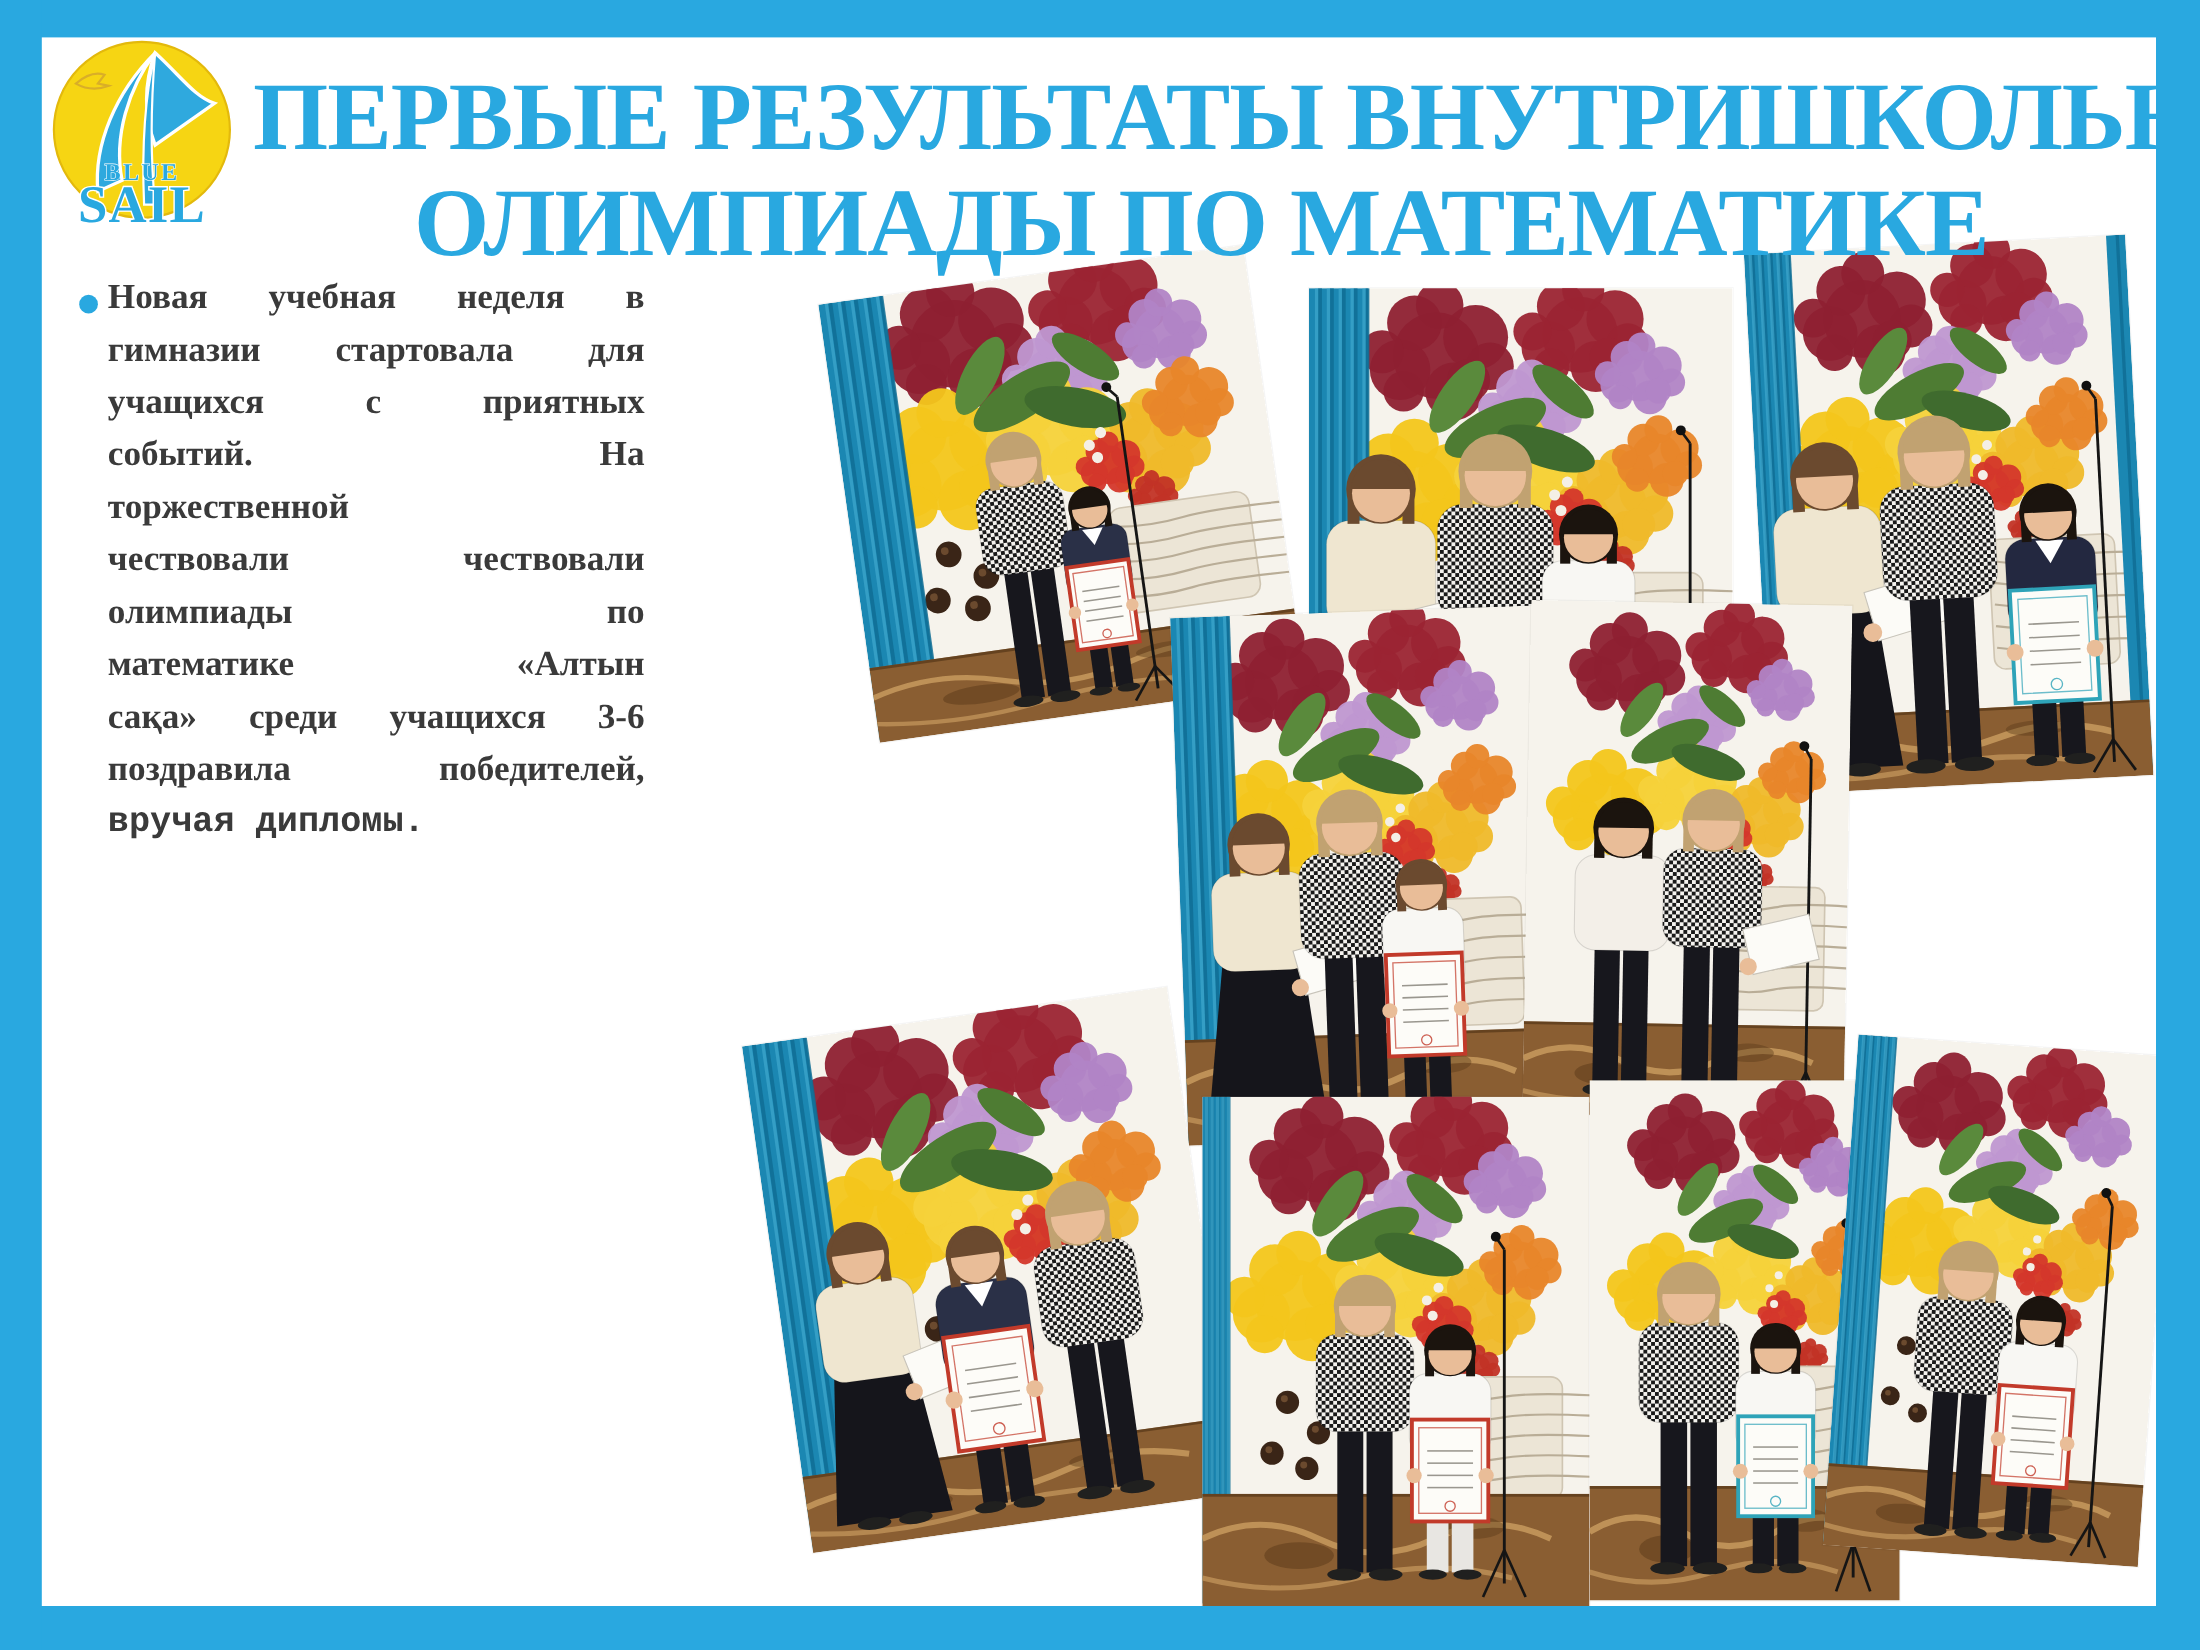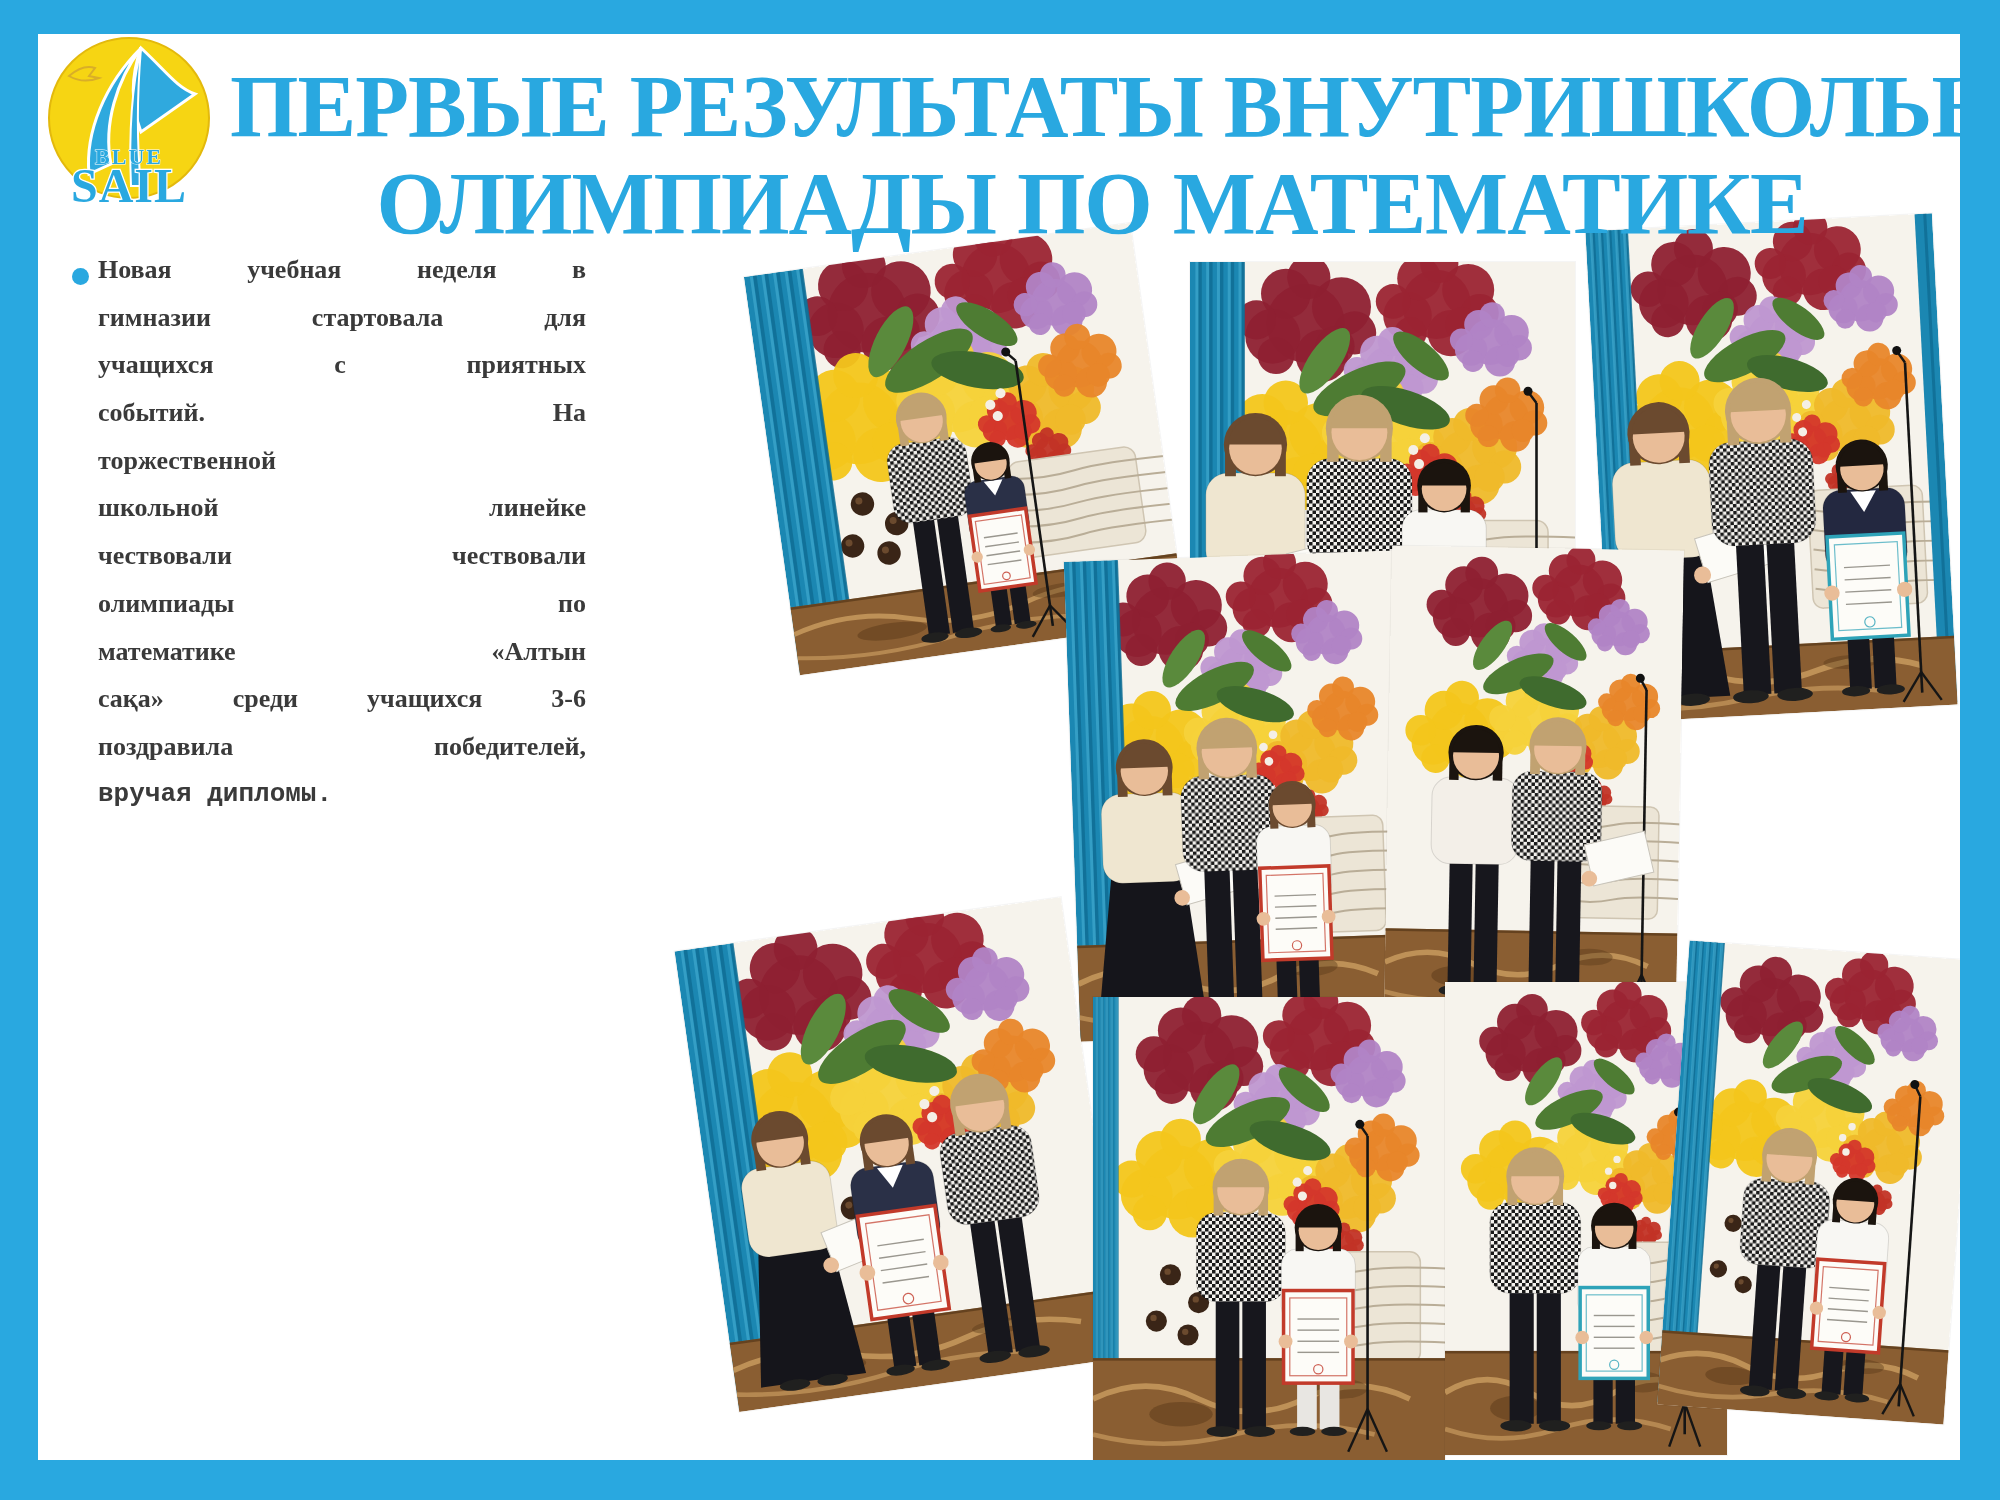--- a/index.html
+++ b/index.html
@@ -21,21 +21,21 @@
     text-align:center;color:var(--accent);font-weight:bold;
     font-size:88px;line-height:97px;letter-spacing:-1px;
   }
   .title span{display:block;white-space:nowrap;}
 
   .body-text{position:absolute;left:58px;top:246px;width:528px;z-index:10;color:var(--ink);}
   .bullet{
     position:absolute;left:14px;top:22px;width:17px;height:17px;border-radius:50%;
     background:var(--accent);
   }
-  .lines{margin-left:40px;font-weight:bold;font-size:26px;}
+  .lines{margin-left:40px;font-weight:bold;font-size:32px;}
   .tline{height:47.7px;line-height:47.7px;text-align:justify;text-align-last:justify;white-space:nowrap;}
   .tline.last{text-align-last:left;font-family:Liberation Mono, monospace;}
 
   .collage{position:absolute;left:0;top:0;width:2000px;height:1500px;z-index:5;}
   .photo{position:absolute;box-shadow:0 0 0 1px rgba(0,0,0,0.04);}
   .photo svg{display:block;width:100%;height:100%;}
   .hidden-defs{position:absolute;width:0;height:0;}
 </style>
 </head>
 <body>
@@ -70,21 +70,20 @@
   </h1>
 
   <div class="body-text">
     <span class="bullet"></span>
     <div class="lines" id="lines">
         <div class="tline">Новая учебная неделя в</div>
         <div class="tline">гимназии стартовала для</div>
         <div class="tline">учащихся с приятных</div>
         <div class="tline">событий. На</div>
         <div class="tline">торжественной</div>
-        <div class="tline">школьной линейке</div>
         <div class="tline">чествовали чествовали</div>
         <div class="tline">олимпиады по</div>
         <div class="tline">математике «Алтын</div>
         <div class="tline">сақа» среди учащихся 3-6</div>
         <div class="tline">поздравила победителей,</div>
         <div class="tline last">вручая дипломы.</div>
       </div>
   </div>
 
   <div class="collage" id="collage">

